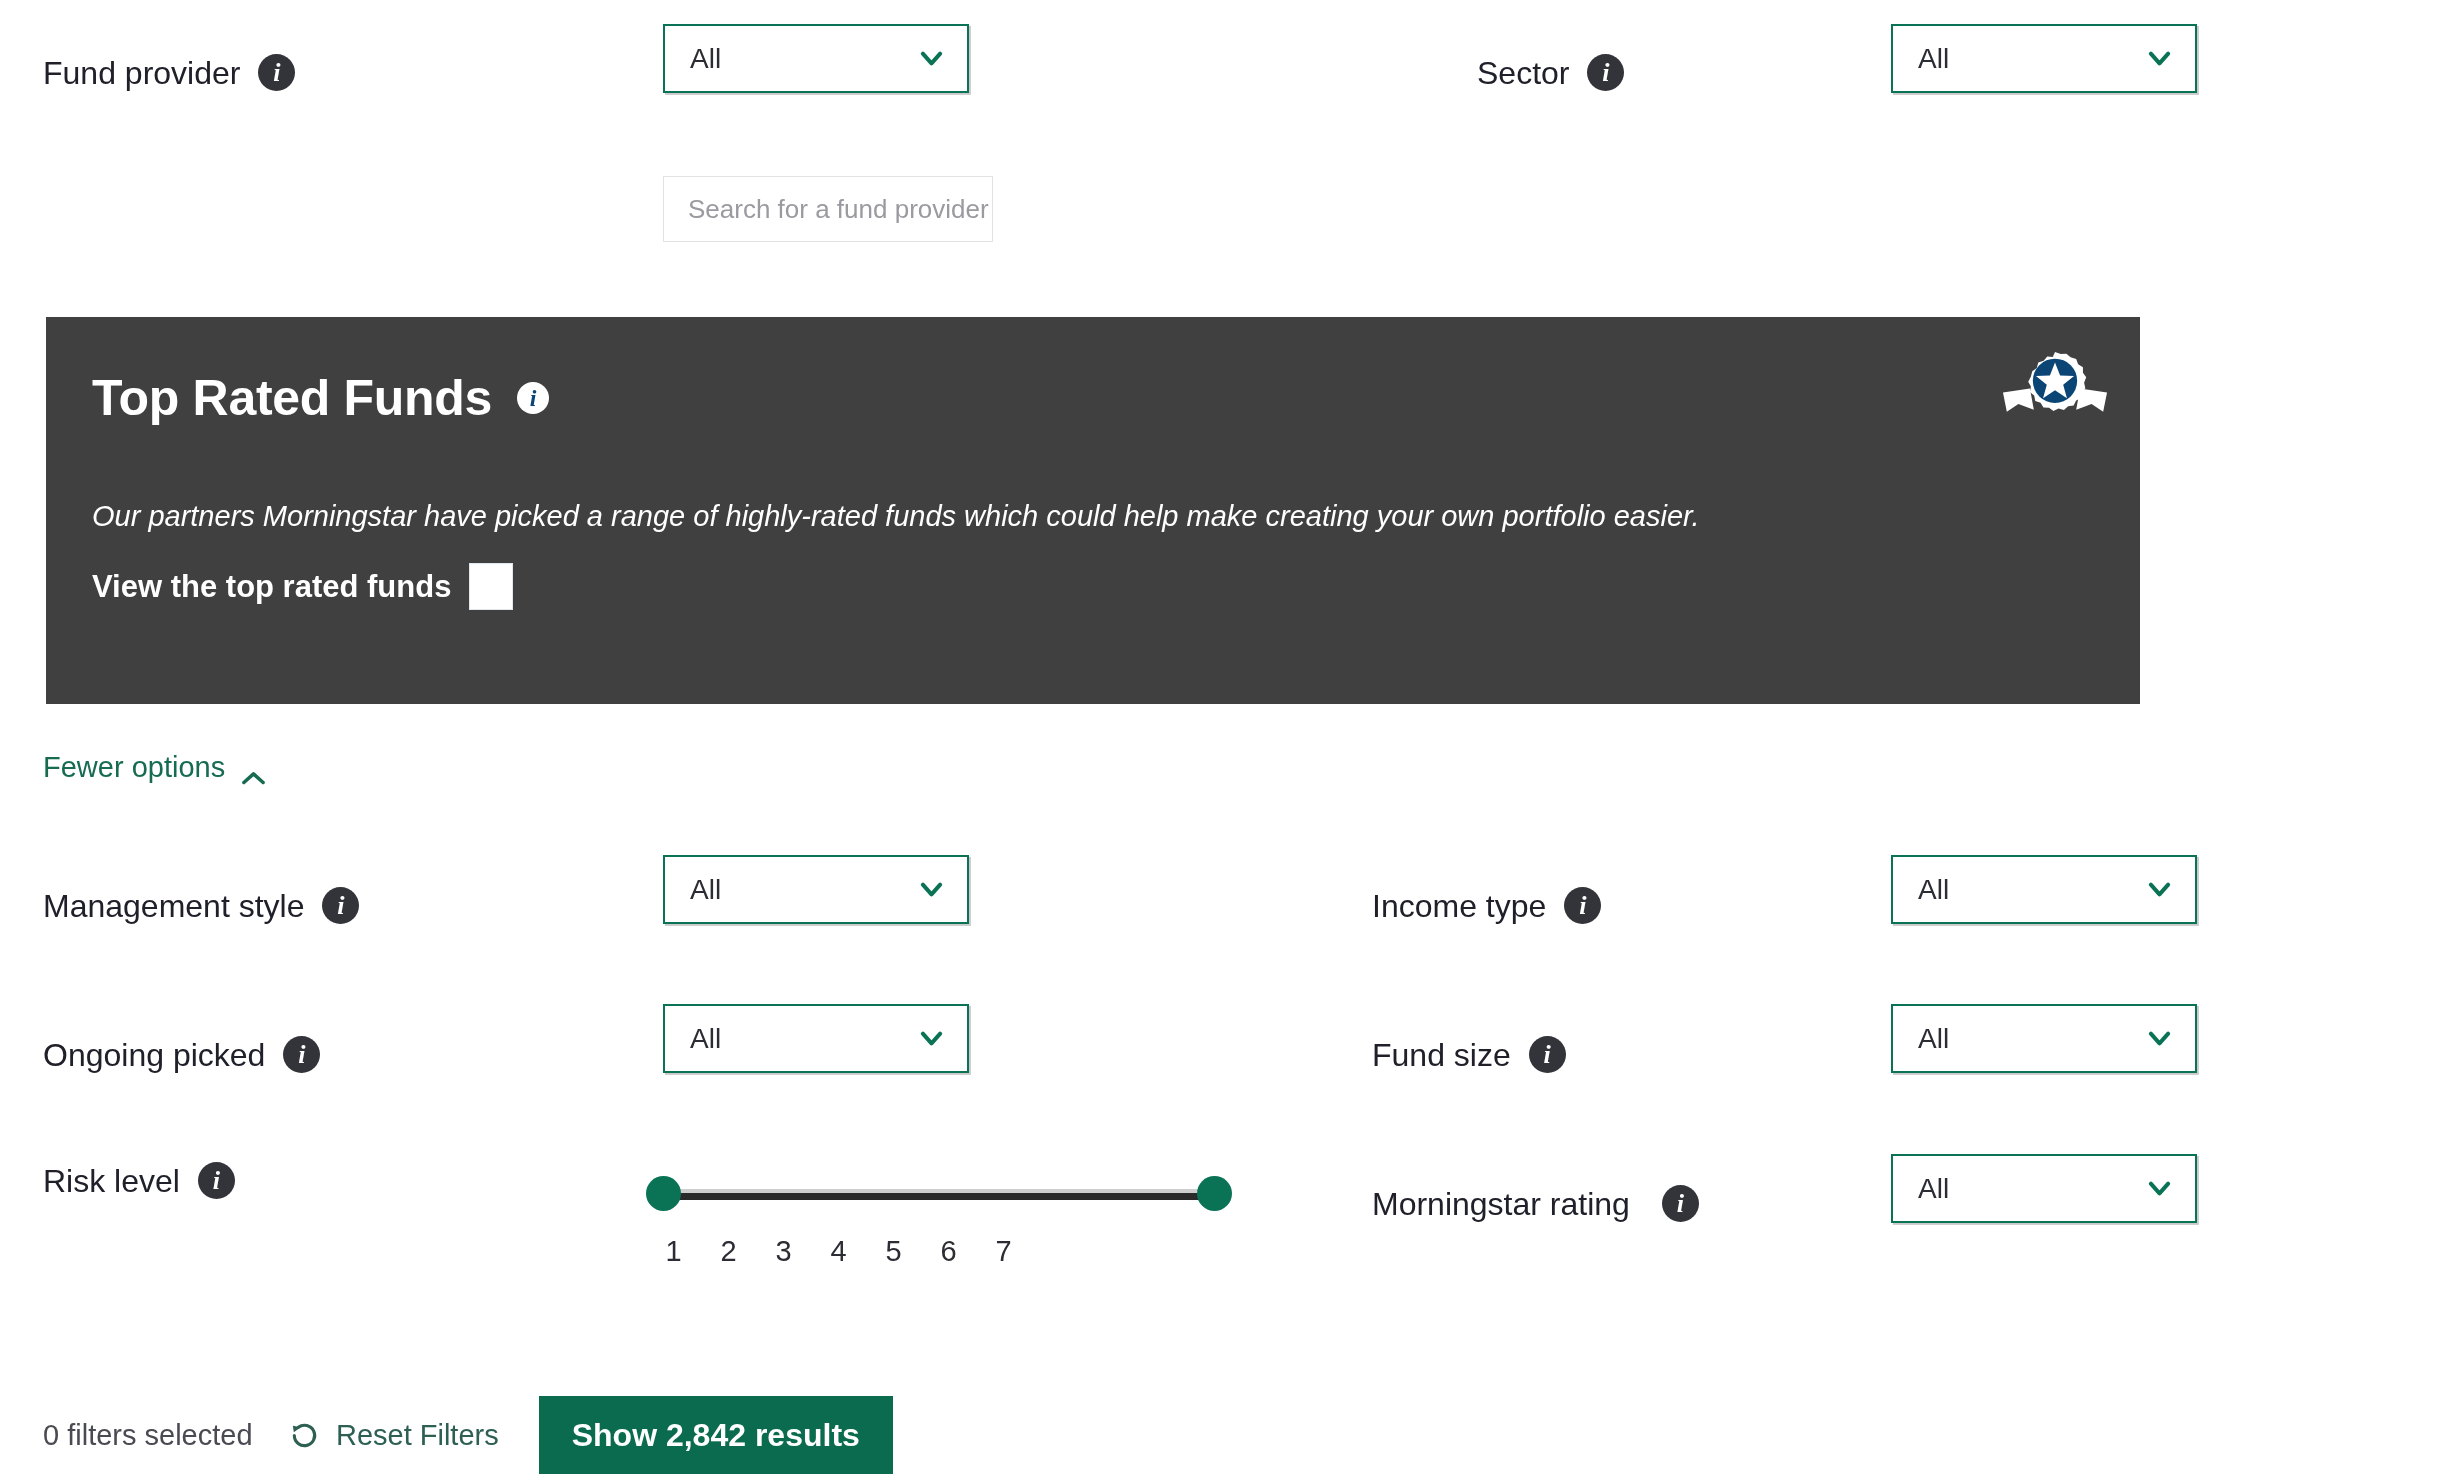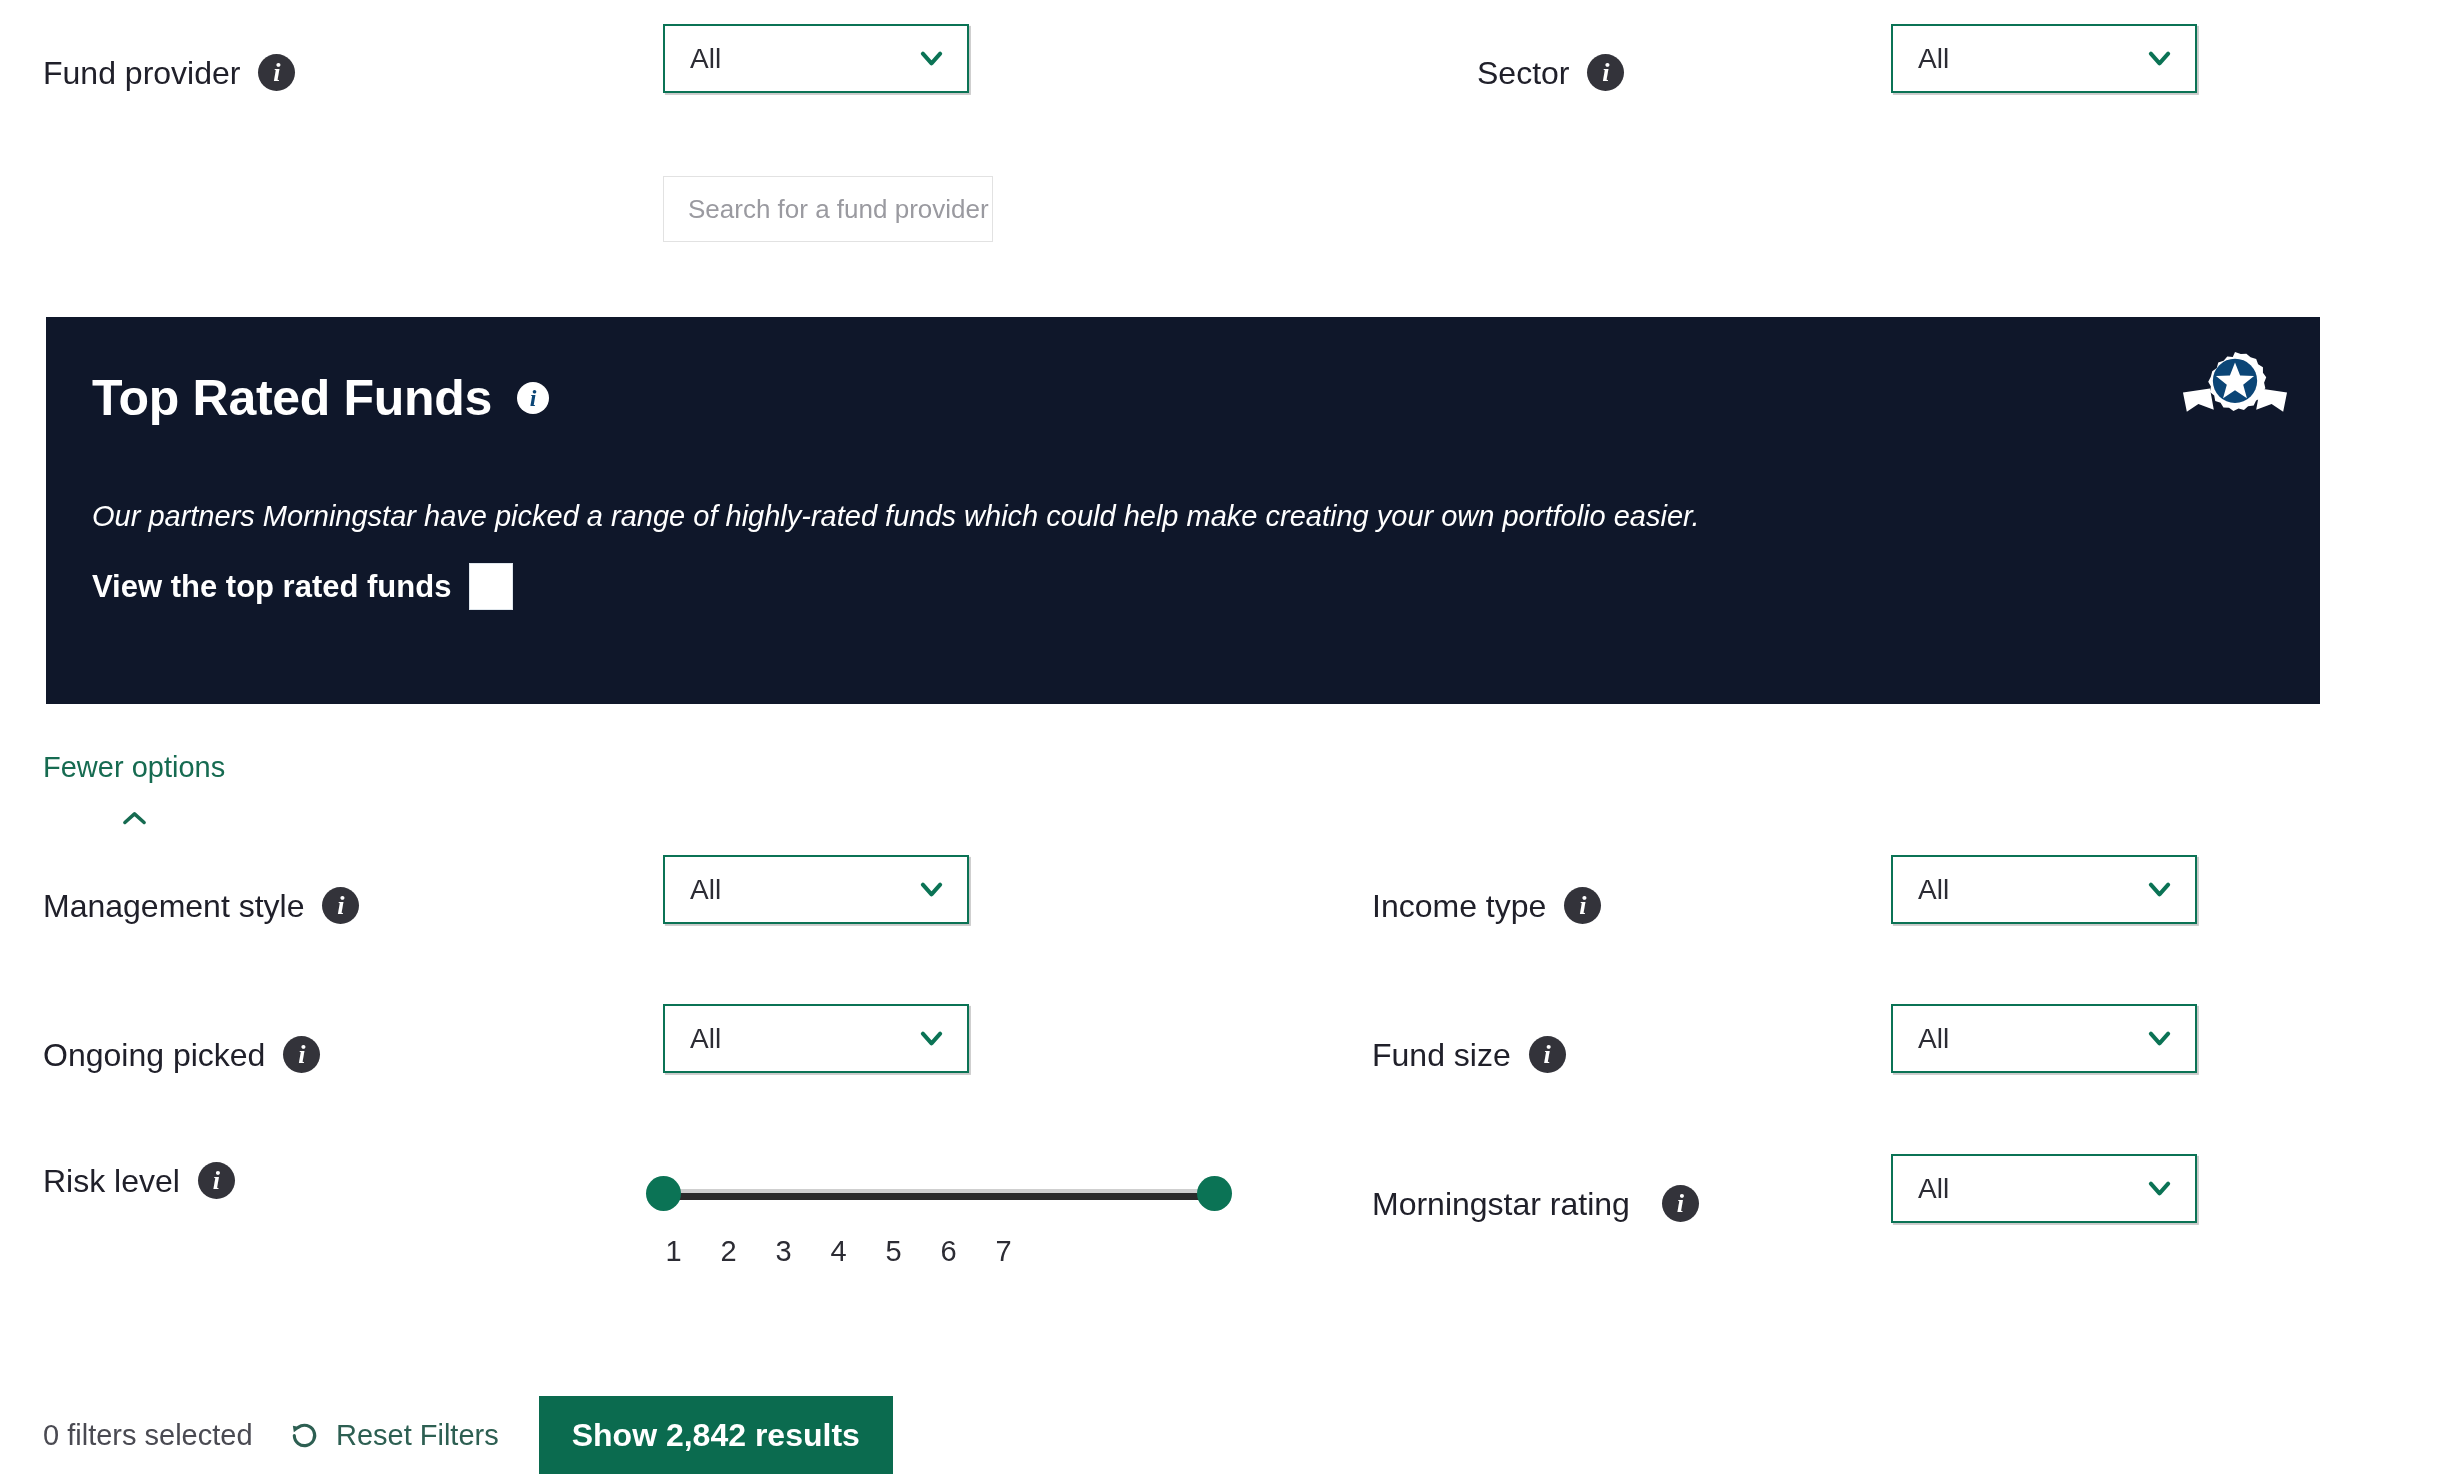--- a/index.html
+++ b/index.html
@@ -89,23 +89,23 @@
     padding-left: 24px;
     outline: none;
   }
   .search-input::placeholder { color: #9a9aa0; opacity: 1; }
 
   
   .banner {
     position: absolute;
     left: 46px;
     top: 317px;
-    width: 2274px;
+    width: 2094px;
     height: 387px;
-    background: #0f172a;
+    background: #404040;
     box-sizing: border-box;
   }
   .banner-title-row {
     position: absolute;
     left: 46px;
     top: 56px;
     display: flex;
     align-items: center;
     gap: 25px;
   }
@@ -174,21 +174,20 @@
   .fewer-options {
     position: absolute;
     left: 43px;
     top: 751px;
     display: flex;
     align-items: center;
     gap: 15.4px;
     color: #166b51;
     font-size: 29px;
     cursor: pointer;
-    flex-direction: column;
   }
   .chevron-up { width: 25px; height: 15.4px; }
 
   
   .slider-wrap {
     position: absolute;
     left: 646px;
     top: 1168px;
     width: 586px;
     height: 125px;

